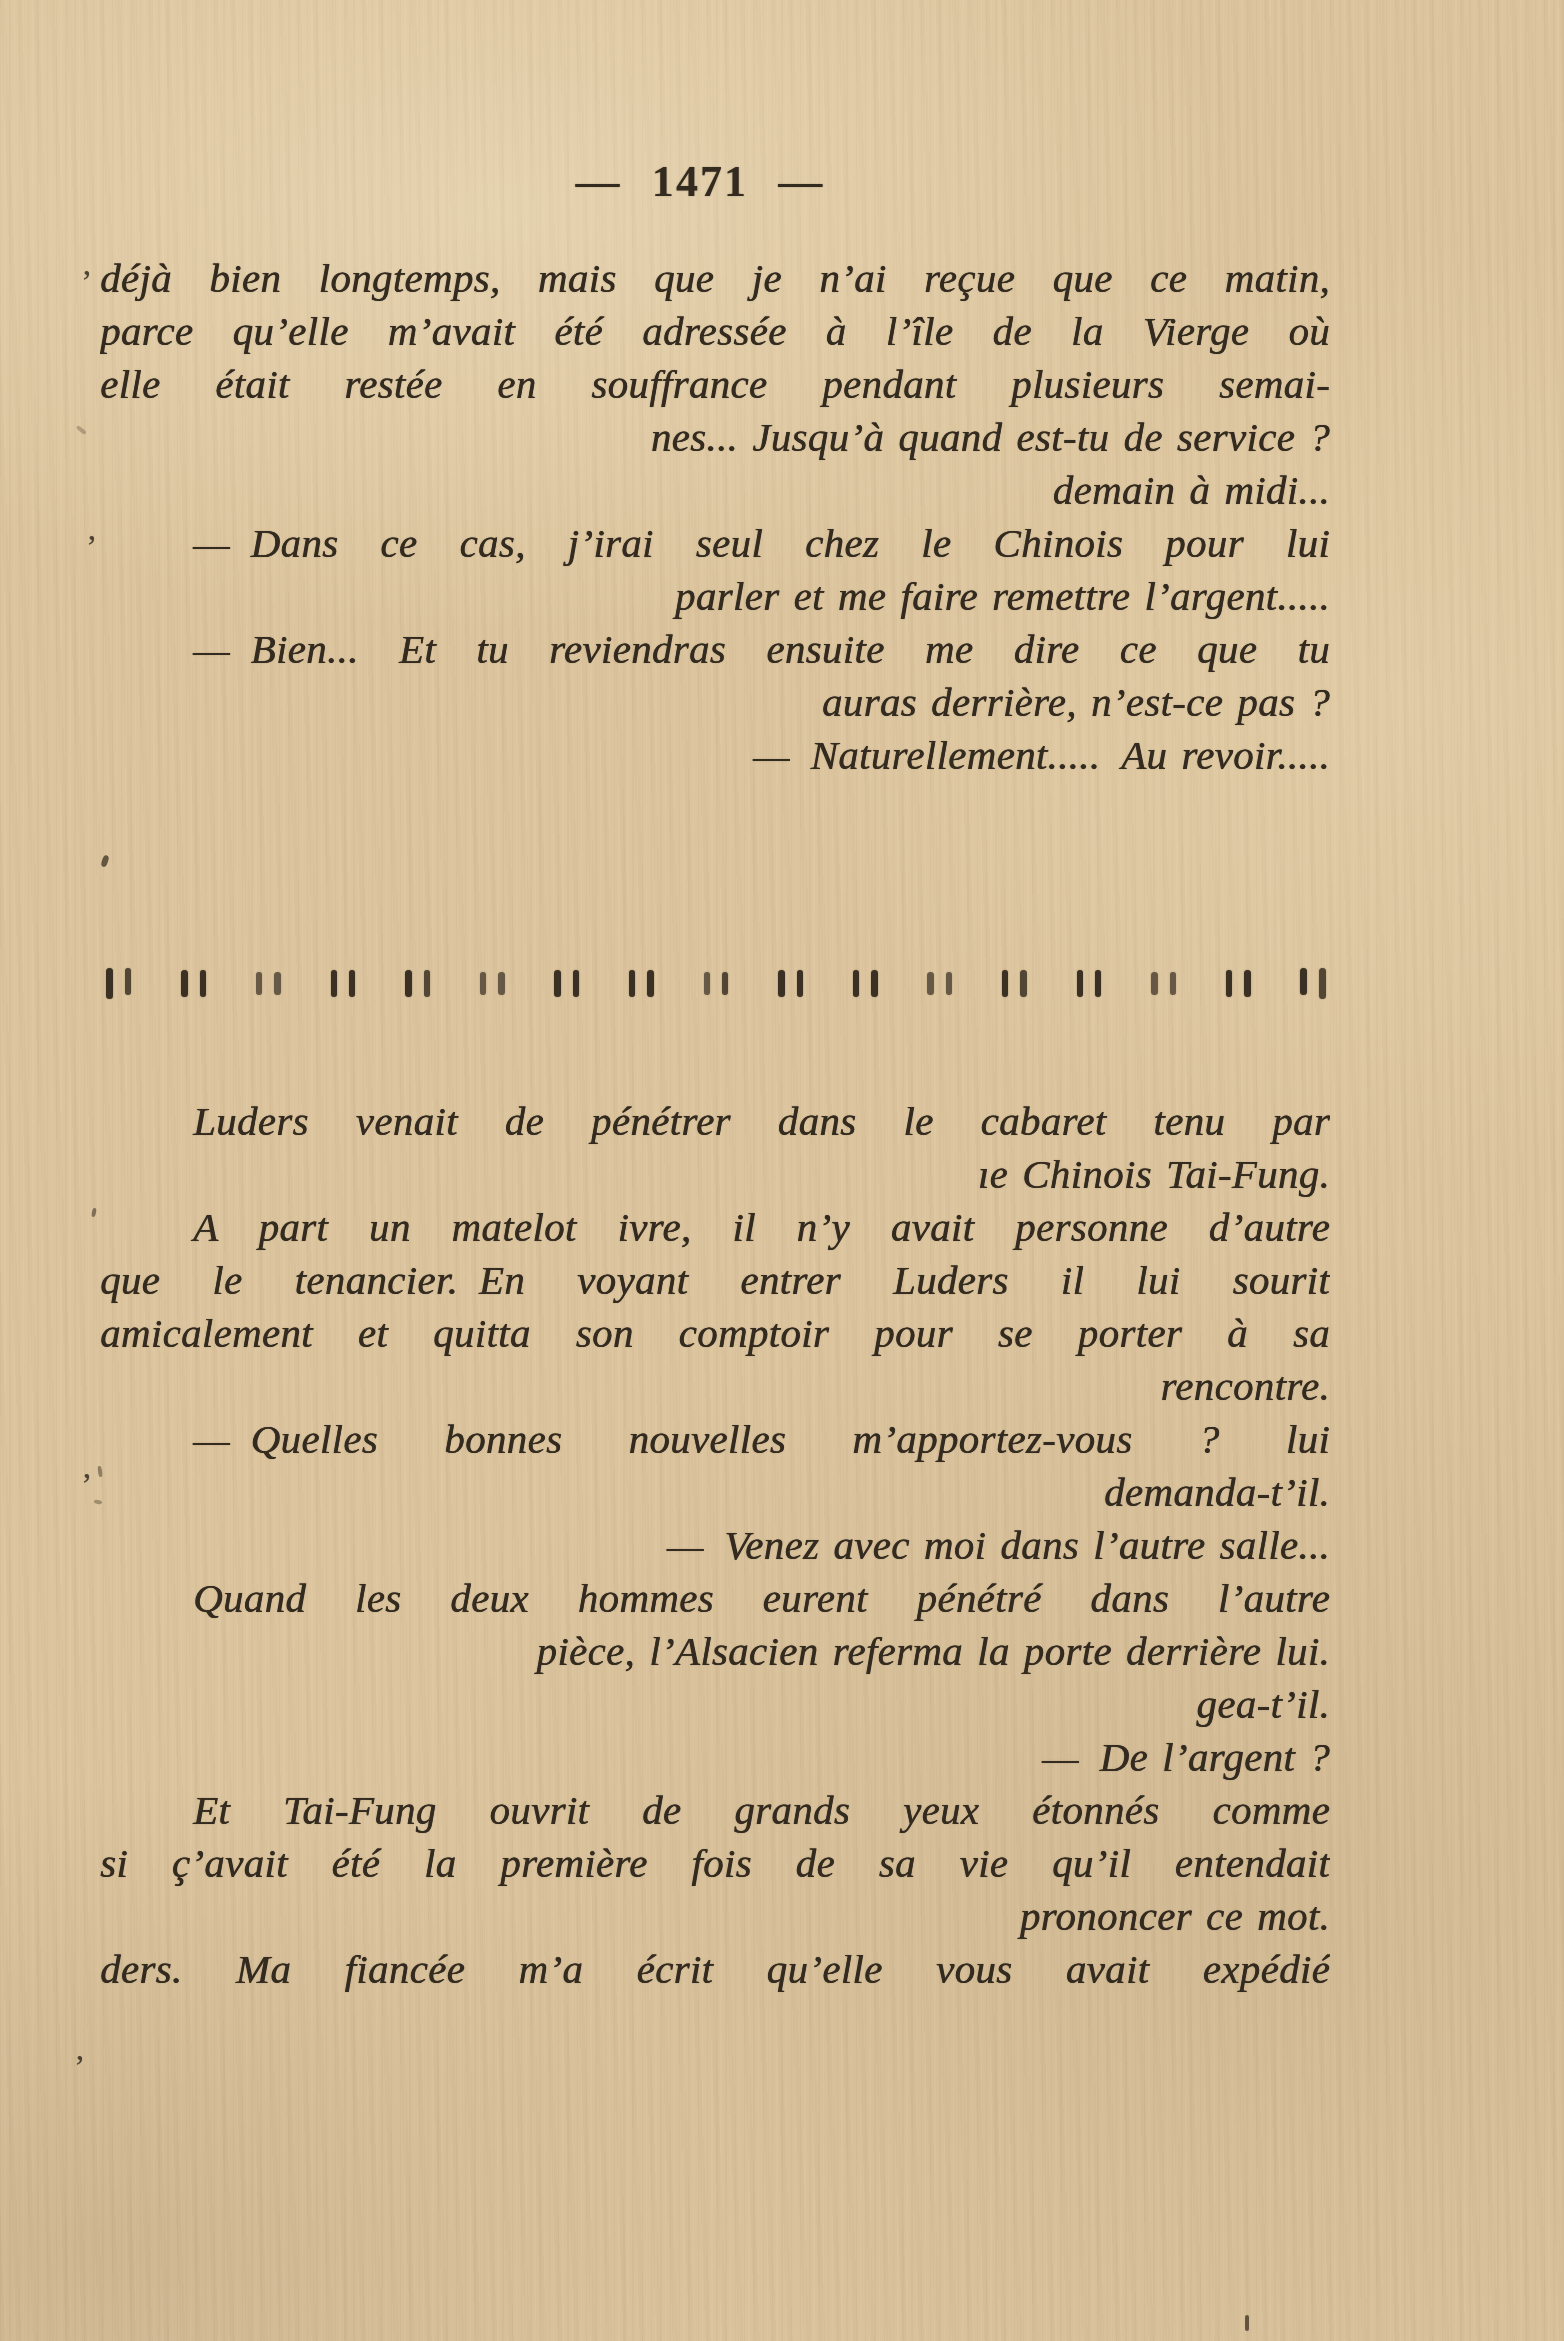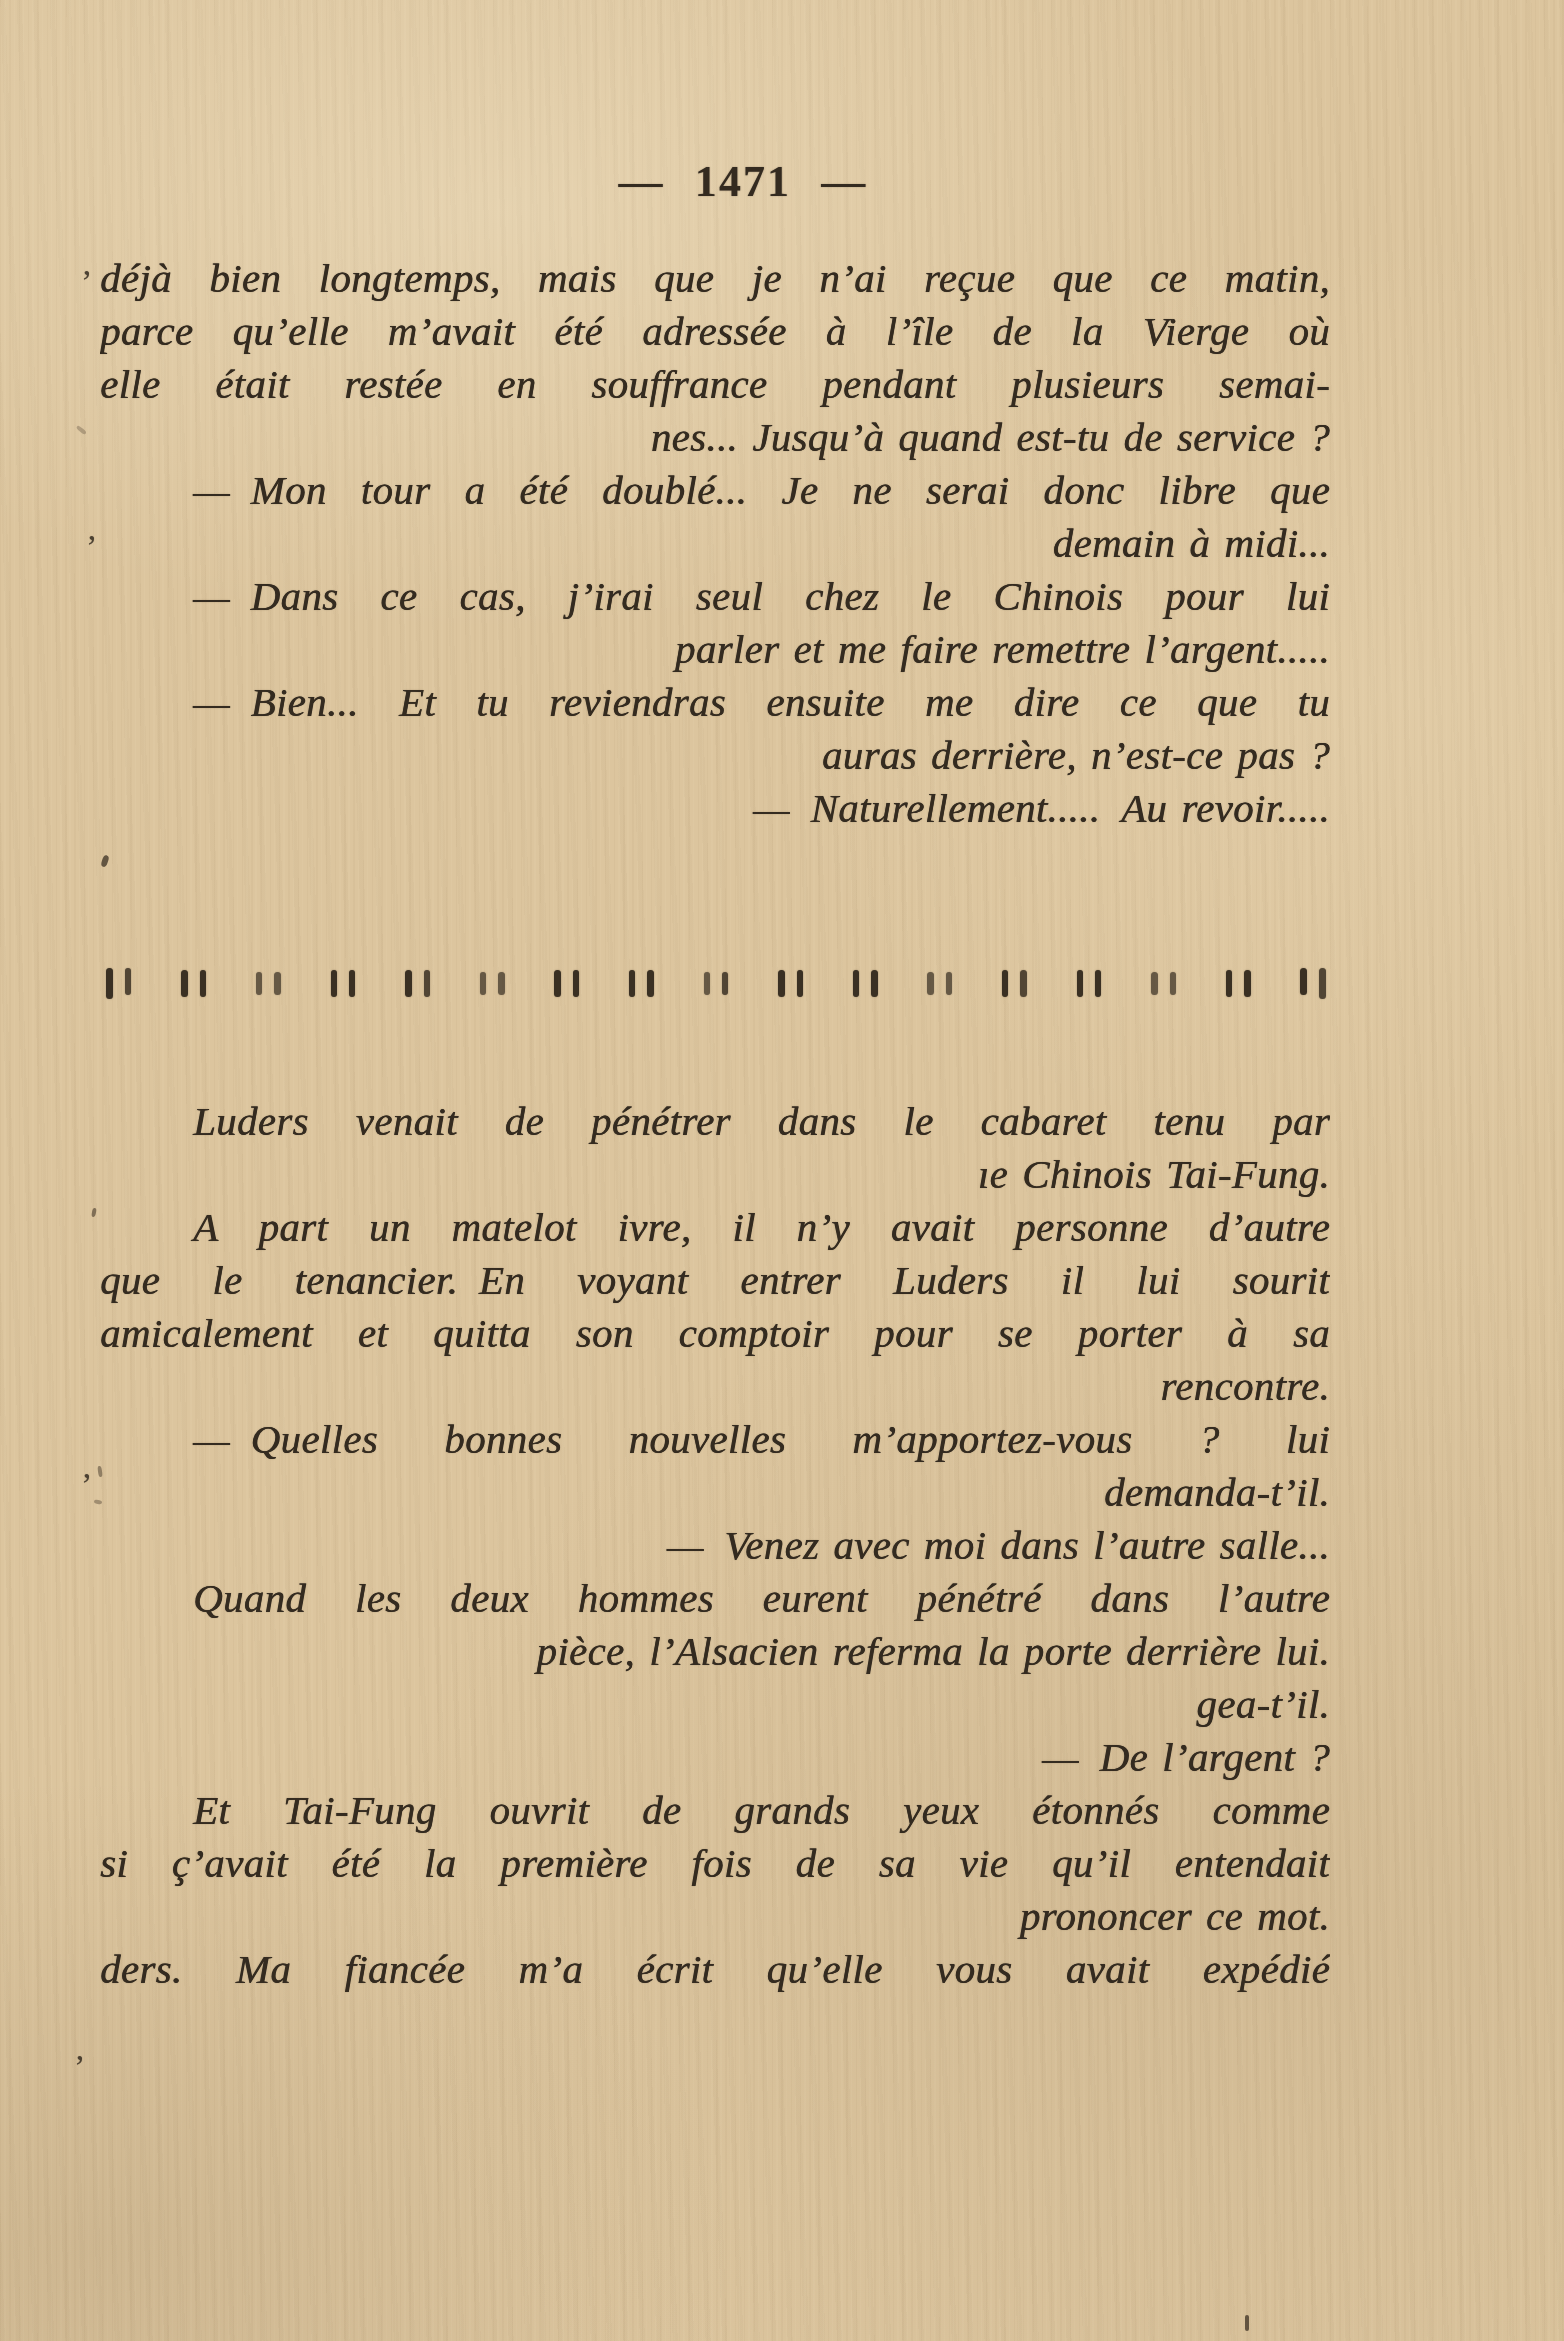--- a/index.html
+++ b/index.html
@@ -24,21 +24,21 @@
       radial-gradient(1072px 786px at 6% 96%, rgba(108,84,52,.13), rgba(108,84,52,0) 60%),
       repeating-linear-gradient(90deg,
         rgba(140,110,70,.055) 0 1.4px, rgba(140,110,70,0) 1.4px 4.3px,
         rgba(255,242,212,.06) 4.3px 5.7px, rgba(255,242,212,0) 5.7px 9.3px),
       repeating-linear-gradient(88deg,
         rgba(120,95,60,.035) 0 5px, rgba(120,95,60,0) 5px 16.4px),
       var(--paper);
   }
   .folio{
     position:absolute;
-    top:153px;left:743px;
+    top:153px;left:700px;
     transform:translateX(-50%);
     font-size:44px;line-height:57px;
     font-weight:700;
     letter-spacing:2.1px;
     word-spacing:17px;
     white-space:nowrap;
     text-shadow:0 0 1.4px rgba(52,43,32,.45);
   }
   .text-block{
     position:absolute;
@@ -94,21 +94,20 @@
 
 <div class="page">
 
   <div class="folio">— 1471 —</div>
 
   <div class="text-block tb1">
     <div class="line just">déjà bien longtemps, mais que je n’ai reçue que ce matin,</div>
     <div class="line just">parce qu’elle m’avait été adressée à l’île de la Vierge où</div>
     <div class="line just">elle était restée en souffrance pendant plusieurs semai-</div>
     <div class="line end">nes... Jusqu’à quand est-tu de service ?</div>
-    <div class="line just indent">— Mon tour a été doublé... Je ne serai donc libre que</div>
     <div class="line end">demain à midi...</div>
     <div class="line just indent">— Dans ce cas, j’irai seul chez le Chinois pour lui</div>
     <div class="line end">parler et me faire remettre l’argent.....</div>
     <div class="line just indent">— Bien... Et tu reviendras ensuite me dire ce que tu</div>
     <div class="line end">auras derrière, n’est-ce pas ?</div>
     <div class="line end indent">— Naturellement..... Au revoir.....</div>
   </div>
 
   <div class="rule">
       <span class="pair">

